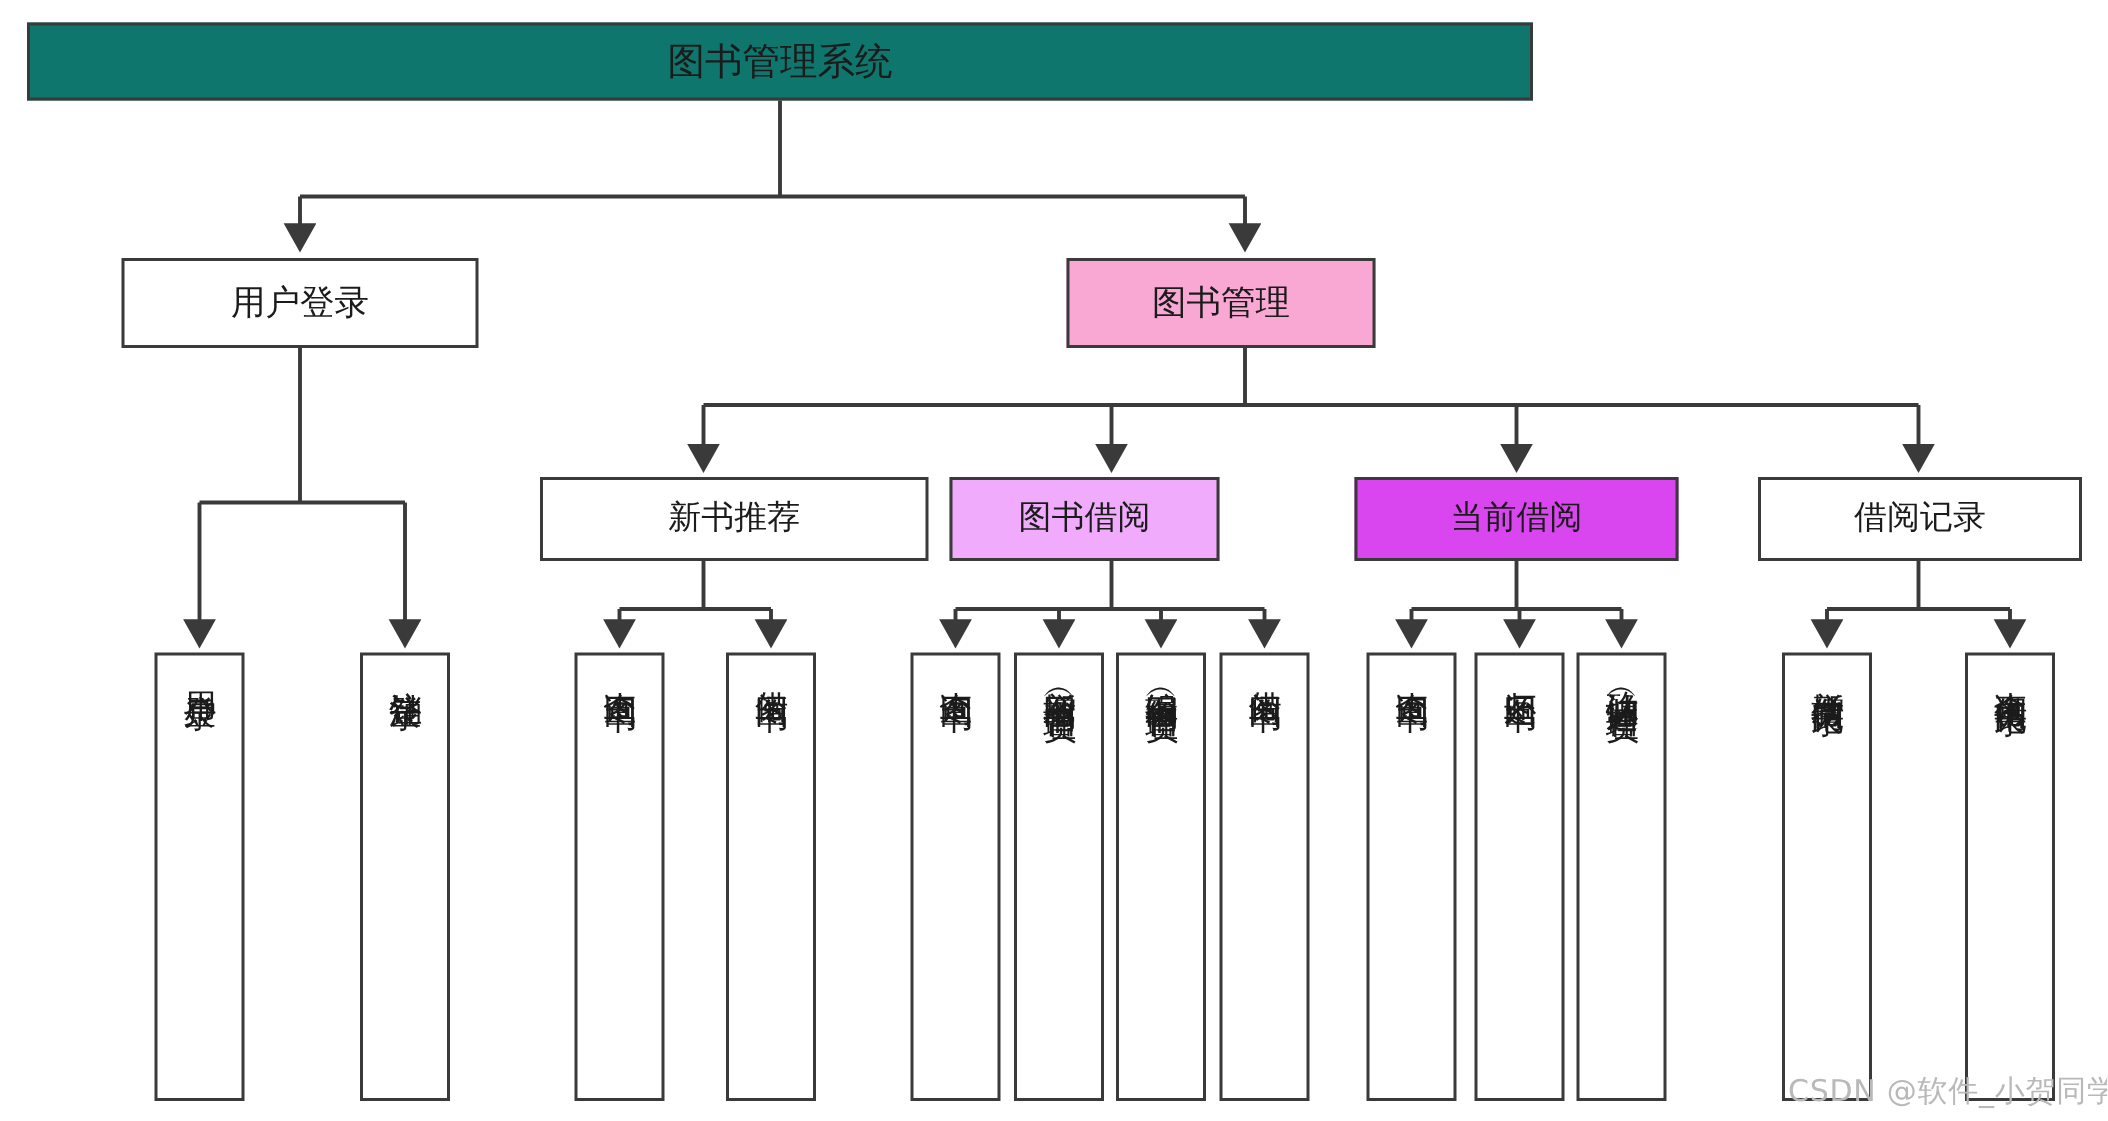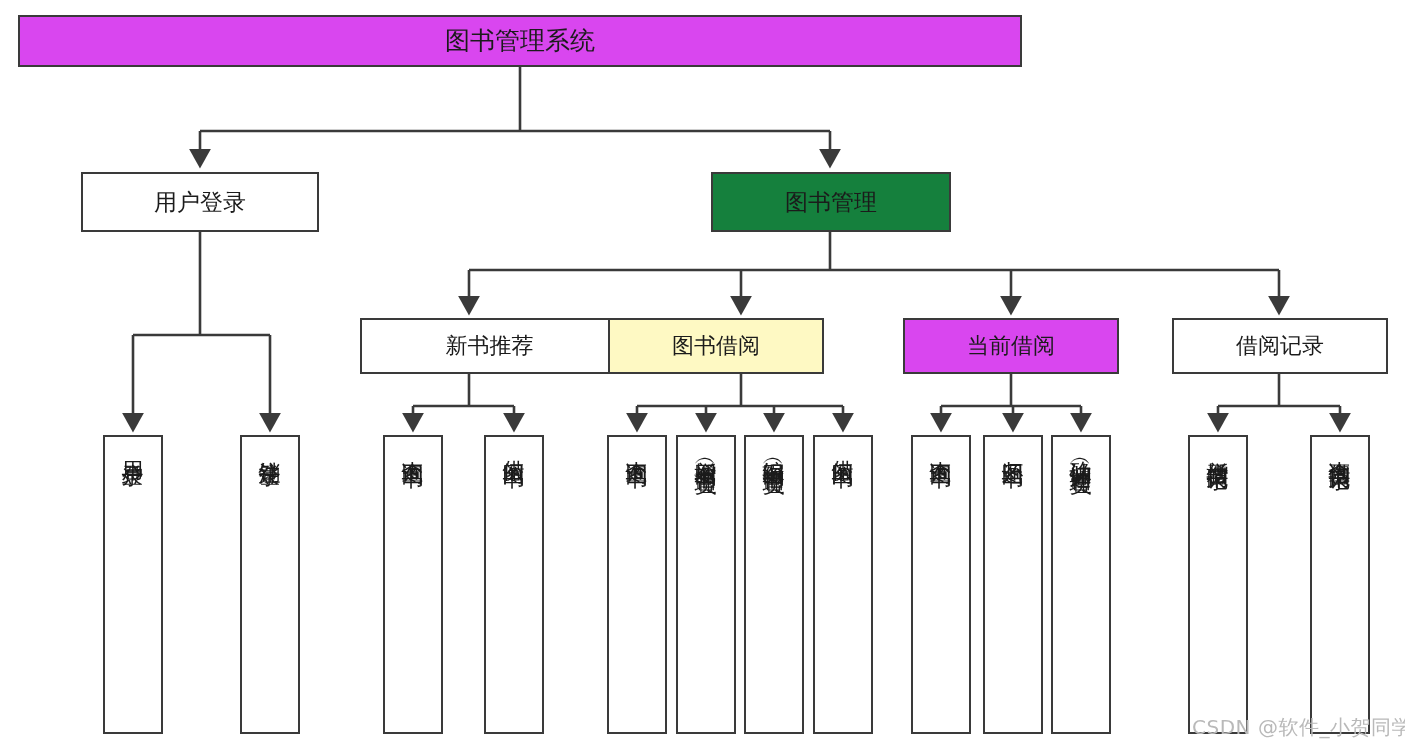--- a/index.html
+++ b/index.html
@@ -118,35 +118,35 @@
       <path d="M1013,406 L1013,416" marker-end="url(#arrow)"></path>
       <path d="M1081,406 L1081,416" marker-end="url(#arrow)"></path>
 
       <path d="M1279,374 L1279,406"></path>
       <path d="M1218,406 L1340,406"></path>
       <path d="M1218,406 L1218,416" marker-end="url(#arrow)"></path>
       <path d="M1340,406 L1340,416" marker-end="url(#arrow)"></path>
     </g>
   </svg>
 
-  <div class="node h root" style="left: 18px; top: 15px; width: 1004px; height: 52px; border-color: rgb(58, 58, 58); background: #d946ef; color: rgb(27, 27, 27);">
+  <div class="node h root" style="left: 18px; top: 15px; width: 1004px; height: 52px; border-color: rgb(58, 58, 58); background: #0f766e; color: rgb(27, 27, 27);">
     <span class="label">图书管理系统</span>
   </div>
 
   <div class="node h lvl2" style="left: 81px; top: 172px; width: 238px; height: 60px; border-color: rgb(58, 58, 58); background: rgb(255, 255, 255); color: rgb(27, 27, 27);">
     <span class="label">用户登录</span>
   </div>
-  <div class="node h lvl2" style="left: 711px; top: 172px; width: 240px; height: 60px; border-color: rgb(58, 58, 58); background: #15803d; color: rgb(27, 27, 27);">
+  <div class="node h lvl2" style="left: 711px; top: 172px; width: 206px; height: 60px; border-color: rgb(58, 58, 58); background: #f9a8d4; color: rgb(27, 27, 27);">
     <span class="label">图书管理</span>
   </div>
 
   <div class="node h lvl3" style="left: 360px; top: 318px; width: 259px; height: 56px; border-color: rgb(58, 58, 58); background: rgb(255, 255, 255); color: rgb(27, 27, 27);">
     <span class="label">新书推荐</span>
   </div>
-  <div class="node h lvl3" style="left: 608px; top: 318px; width: 216px; height: 56px; border-color: rgb(58, 58, 58); background: #fef9c3; color: rgb(27, 27, 27);">
+  <div class="node h lvl3" style="left: 633px; top: 318px; width: 180px; height: 56px; border-color: rgb(58, 58, 58); background: #f0abfc; color: rgb(27, 27, 27);">
     <span class="label">图书借阅</span>
   </div>
   <div class="node h lvl3" style="left: 903px; top: 318px; width: 216px; height: 56px; border-color: rgb(58, 58, 58); background: #d946ef; color: rgb(27, 27, 27);">
     <span class="label">当前借阅</span>
   </div>
   <div class="node h lvl3" style="left: 1172px; top: 318px; width: 216px; height: 56px; border-color: rgb(58, 58, 58); background: rgb(255, 255, 255); color: rgb(27, 27, 27);">
     <span class="label">借阅记录</span>
   </div>
 
   <div class="node v leaf" style="left: 103px; top: 435px; width: 60px; height: 299px; border-color: rgb(58, 58, 58); background: rgb(255, 255, 255); color: rgb(27, 27, 27);">

